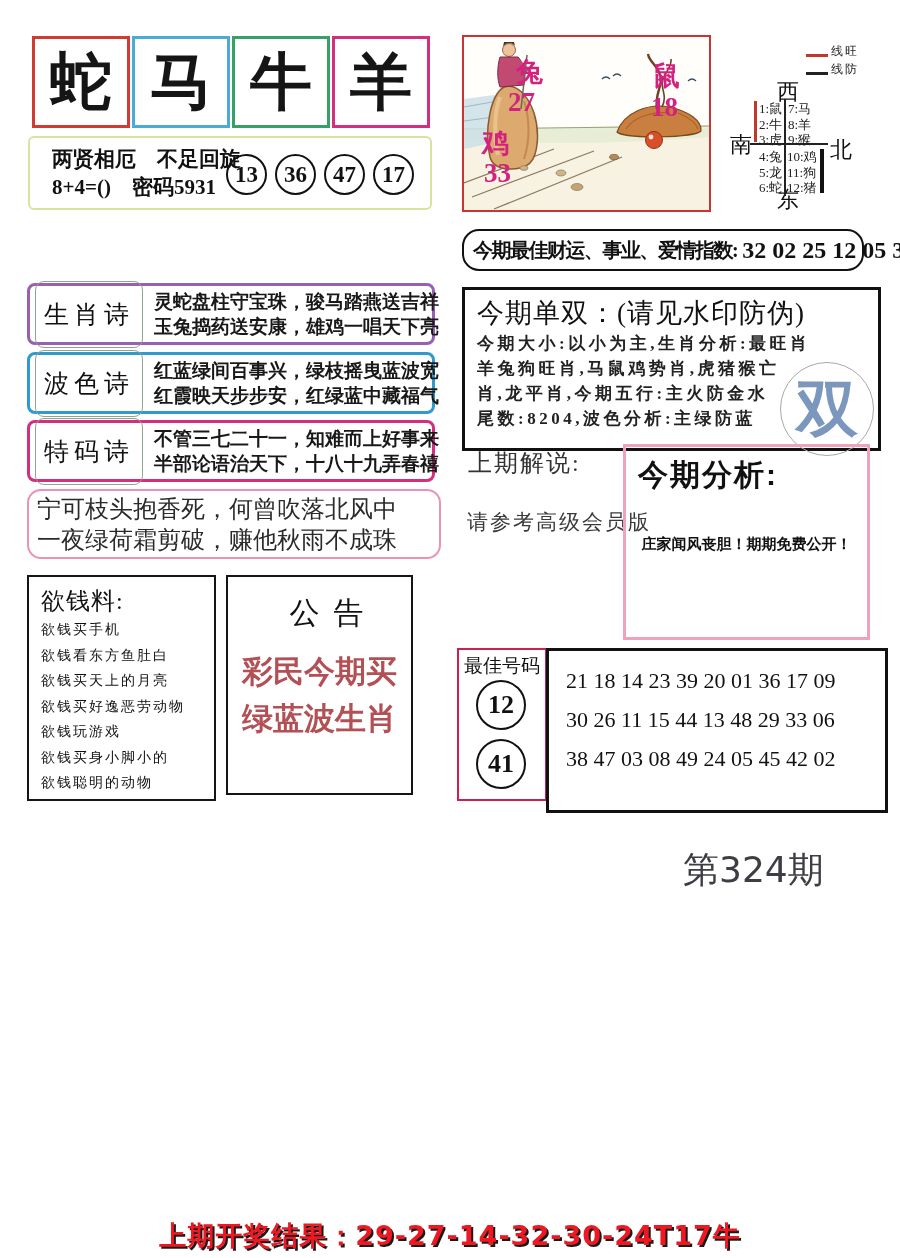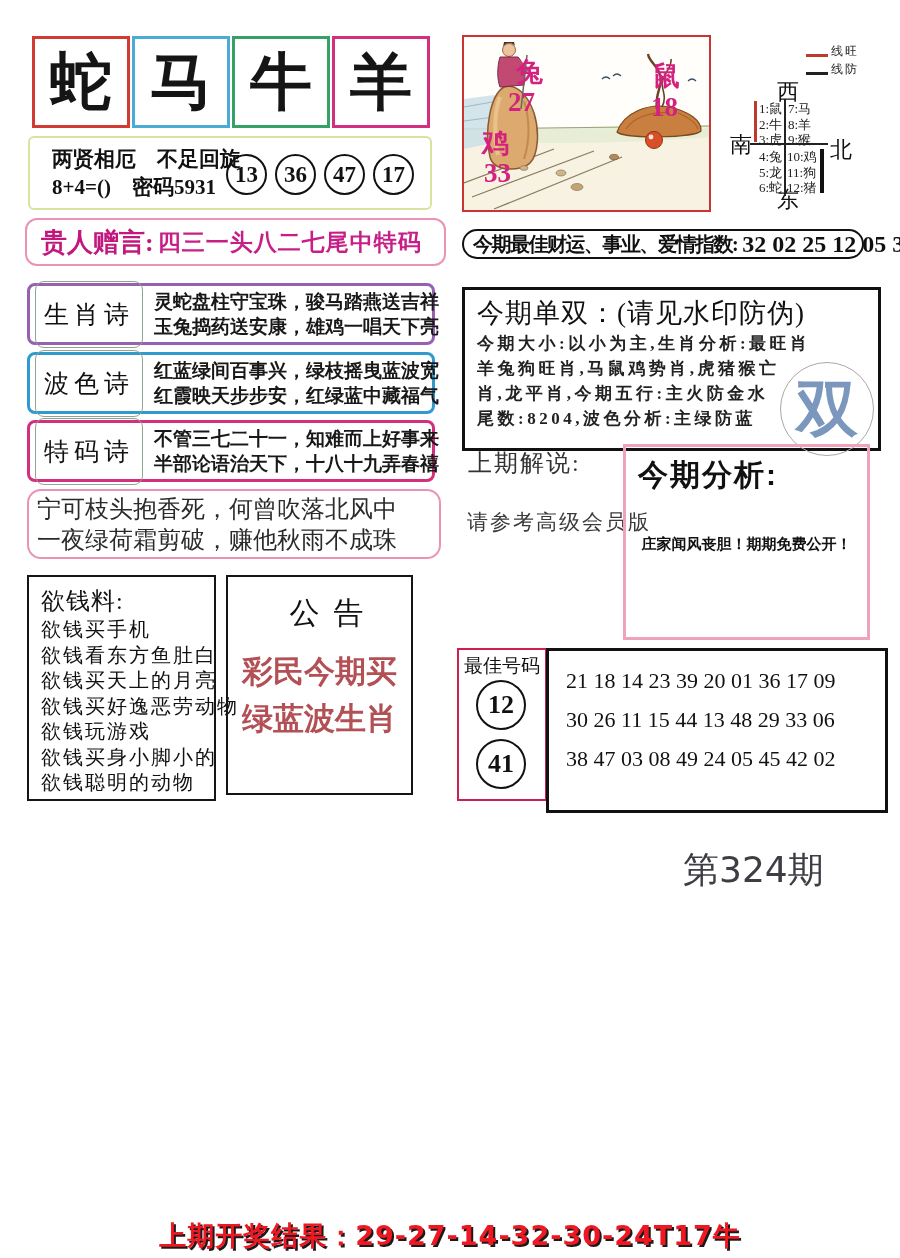--- a/index.html
+++ b/index.html
@@ -41,21 +41,21 @@
 
   
   #verse-box{left:27px;top:489px;width:402px;height:66px;border:2px solid #ec93b5;border-radius:14px;
         display:flex;flex-direction:column;justify-content:center;padding-left:8px;
         font-family:"Liberation Sans",sans-serif;font-size:24px;line-height:31px;color:#2a2a2a;white-space:nowrap;}
 
   
   #yuqian-box{left:27px;top:575px;width:173px;height:214px;border:2.5px solid #151515;
         padding:8px 0 0 12px;box-sizing:content-box;}
   .yuqian-title{font-size:24px;letter-spacing:1px;}
-  .yuqian-item{font-size:20px;letter-spacing:2px;line-height:25.5px;white-space:nowrap;}
+  .yuqian-item{font-size:14px;letter-spacing:2px;line-height:25.5px;white-space:nowrap;}
 
   
   #gonggao-box{left:226px;top:575px;width:183px;height:216px;border:2.5px solid #151515;text-align:center;}
   .gonggao-title{margin-top:16px;font-size:30px;letter-spacing:14px;padding-left:28px;}
   .gonggao-lines{margin-top:14px;font-weight:bold;font-size:31px;line-height:47px;color:#b25056;white-space:nowrap;}
 
   
   #picture-box{left:462px;top:35px;width:245px;height:173px;border:2.5px solid #cc3333;background:#fffdf8;overflow:hidden;}
   .pic-label{position:absolute;font:bold 27px "Liberation Serif",serif;color:#d4217f;line-height:1;}
 
@@ -64,21 +64,21 @@
   .legend-swatch{position:absolute;width:22px;height:3px;}
   .legend-text{position:absolute;font-size:12px;letter-spacing:2px;color:#222;}
   .dir{position:absolute;font-size:22px;color:#111;}
   .quad{position:absolute;font-size:13px;line-height:15.5px;color:#222;white-space:nowrap;}
   .vline{position:absolute;left:64px;top:64px;width:1.5px;height:97px;background:#222;}
   .hline{position:absolute;left:30px;top:108px;width:78px;height:1.5px;background:#222;}
   .red-bar{position:absolute;left:34px;top:66px;width:3px;height:41px;background:#c0392b;}
   .black-bar{position:absolute;left:100px;top:114px;width:3.5px;height:44px;background:#111;}
 
   
-  #index-row{left:462px;top:229px;width:402px;height:30px;border:2.5px solid #111;border-radius:17px;
+  #index-row{left:462px;top:229px;width:402px;height:42px;border:2.5px solid #111;border-radius:17px;
         display:flex;align-items:center;padding-left:9px;white-space:nowrap;box-sizing:border-box;}
   .index-label{font-weight:bold;font-size:20px;letter-spacing:-1.5px;}
   .index-nums{font-weight:bold;font-size:24px;margin-left:5px;}
 
   
   #danshuang-box{left:462px;top:287px;width:401px;height:140px;border:3px solid #111;
         padding:5px 0 13px 12px;box-sizing:content-box;}
   .ds-title{font-size:27px;letter-spacing:1px;white-space:nowrap;}
   .ds-line{font-weight:bold;font-size:17px;letter-spacing:3.5px;line-height:25px;white-space:nowrap;color:#222;}
   .ds-watermark{position:absolute;right:4px;bottom:-8px;width:92px;height:92px;border:1.5px solid #a8a8a8;
@@ -135,24 +135,20 @@
       <div>8+4=()　密码5931</div>
     </div>
     <div class="hint-circles">
       <span class="num-circle">13</span>
       <span class="num-circle">36</span>
       <span class="num-circle">47</span>
       <span class="num-circle">17</span>
     </div>
   </div>
 
-  <div class="abs" id="noble-box">
-    <span class="noble-label">贵人赠言:</span>
-    <span class="noble-text">四三一头八二七尾中特码</span>
-  </div>
 
   <div class="poem-box" id="poem0">
     <span class="pill">生肖诗</span>
     <div class="poem-lines">
       <div>灵蛇盘柱守宝珠，骏马踏燕送吉祥</div>
       <div>玉兔捣药送安康，雄鸡一唱天下亮</div>
     </div>
   </div>
   <div class="poem-box" id="poem1">
     <span class="pill">波色诗</span>

